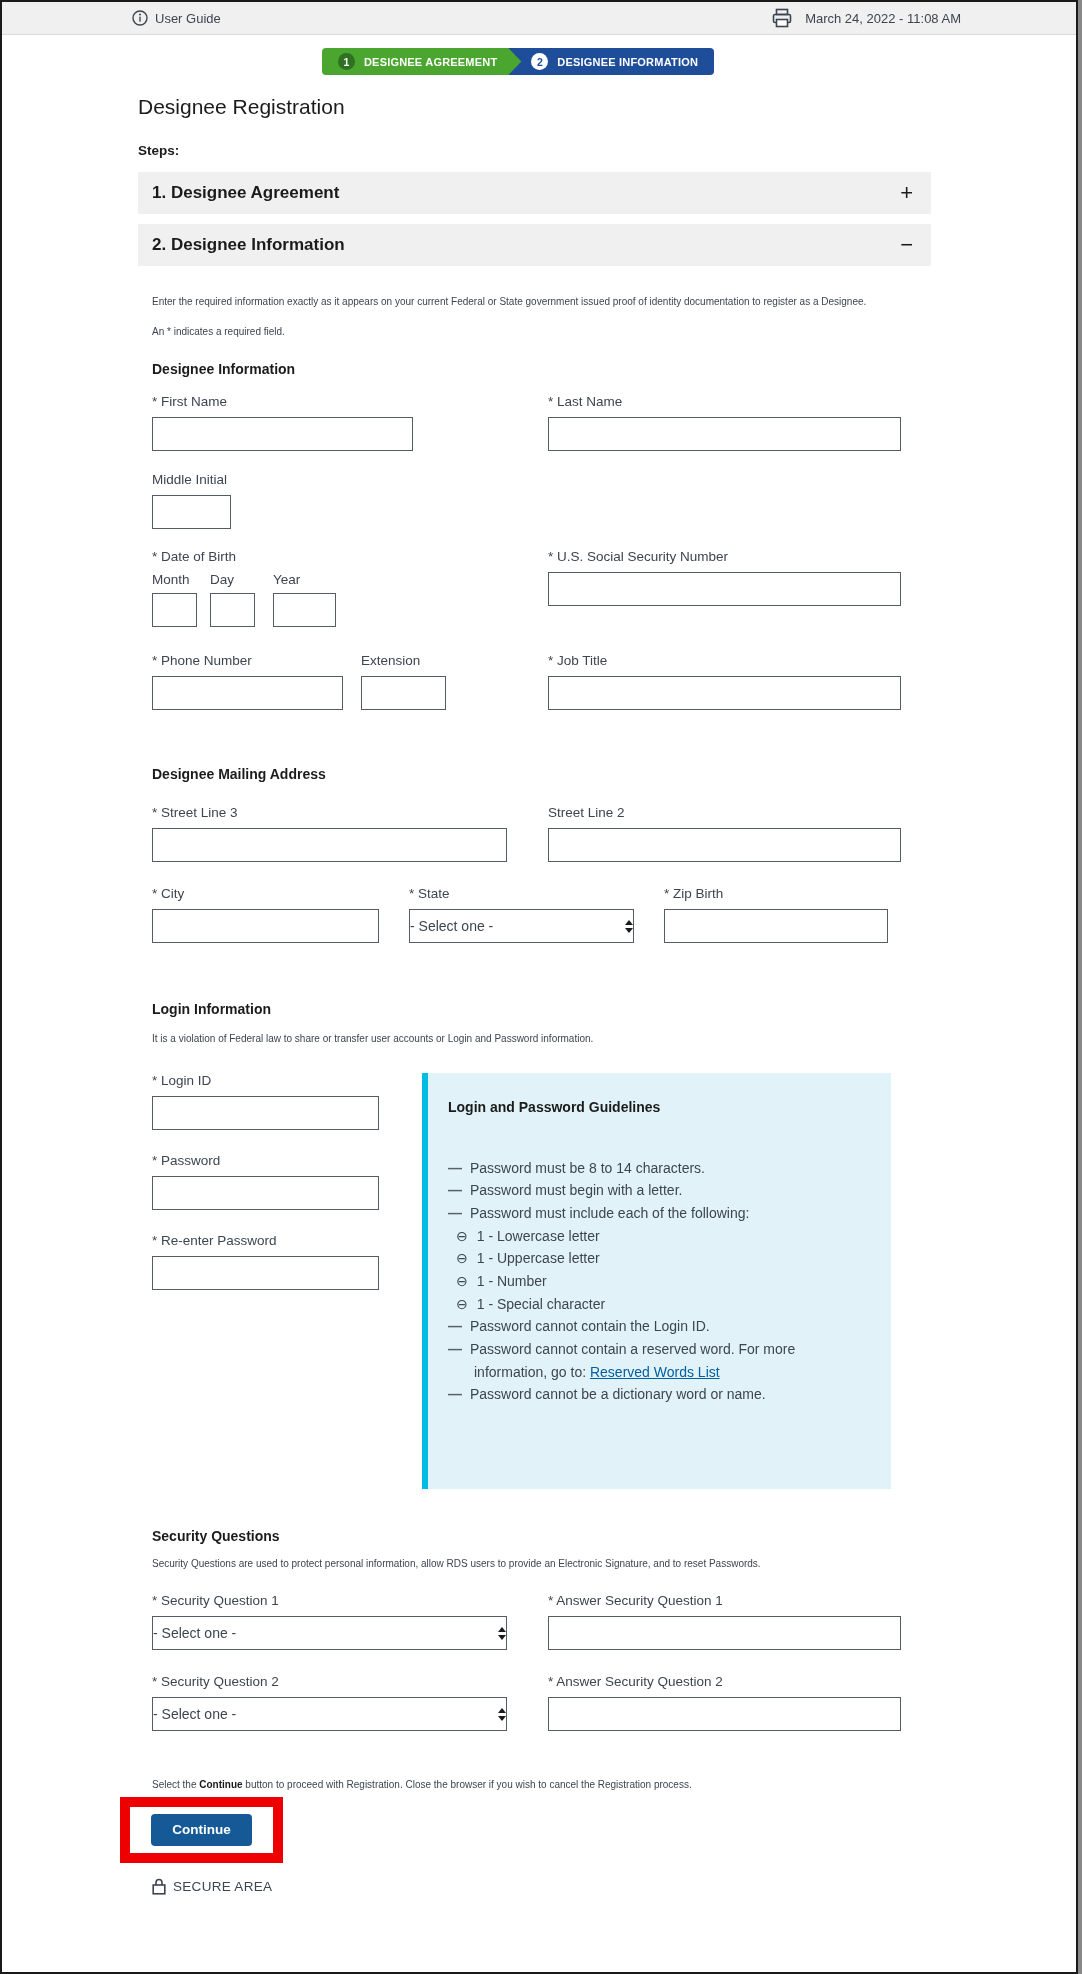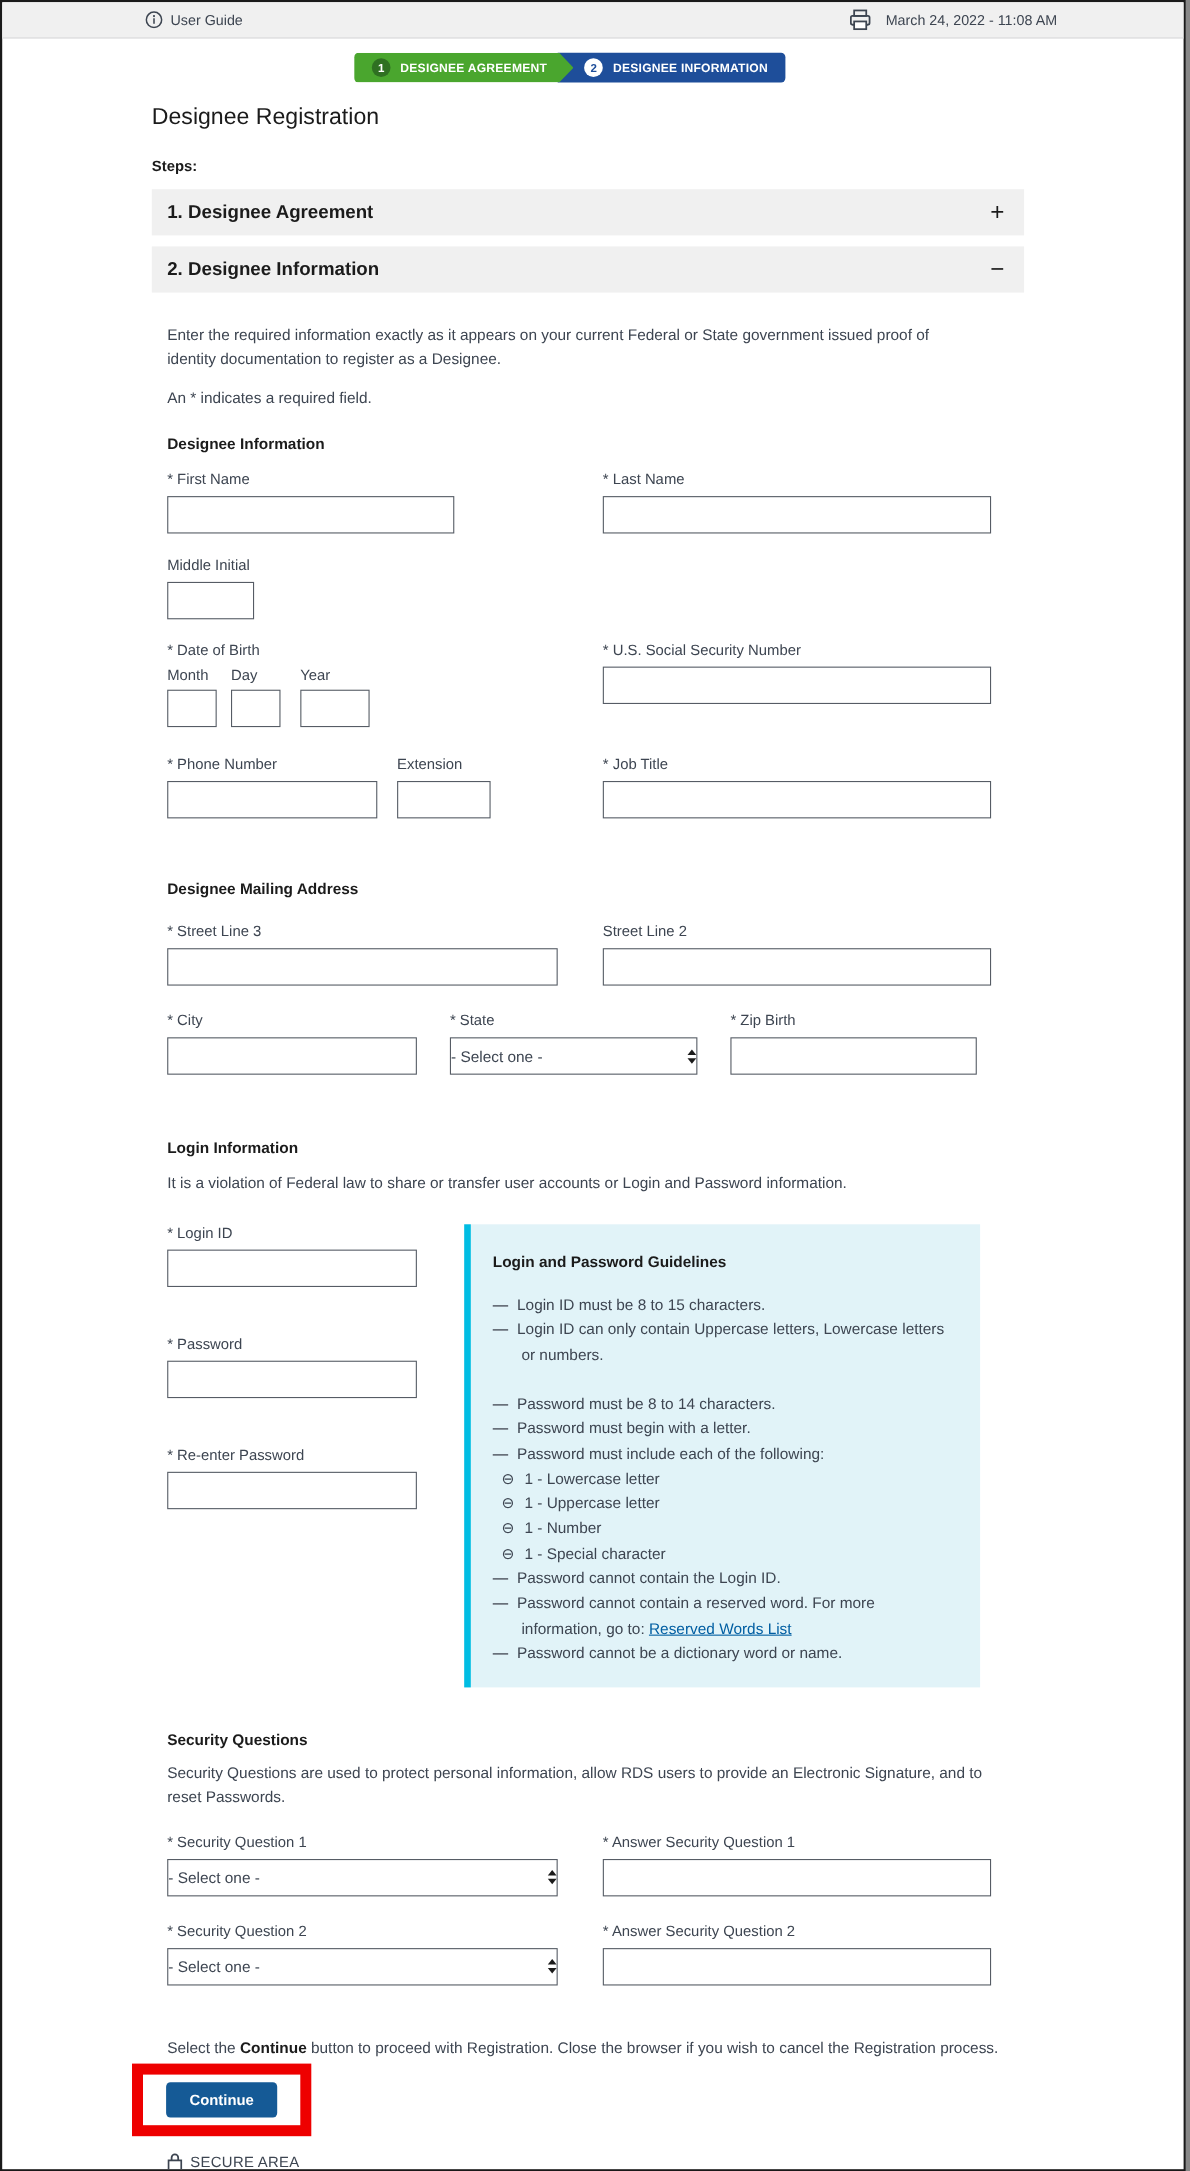--- a/index.html
+++ b/index.html
@@ -44,21 +44,21 @@
   .acc {
     margin-top:14px; height:42px; background:#f0f0f0;
     display:flex; align-items:center; justify-content:space-between;
     padding:0 18px 0 14px; cursor:pointer;
   }
   .acc + .acc { margin-top:10px; }
   .acc-label { font-size:17px; font-weight:bold; color:#1b1b1b; }
   .acc-toggle { font-size:22px; font-weight:300; color:#1b1b1b; line-height:1; }
 
   .panel { margin-left:14px; }
-  .body-text { font-size:14px; color:#3d4551; line-height:1.55; }
+  .body-text { font-size:10px; color:#3d4551; line-height:1.55; }
   .intro1 { margin-top:28px; max-width:732px; }
   .intro2 { margin-top:14px; }
   .section-heading { margin-top:22px; font-size:14px; font-weight:bold; color:#1b1b1b; }
 
   .field-label { font-size:13.5px; color:#3d4551; display:block; margin-bottom:8px; }
   .tb { height:34px; border:1px solid #565c65; background:#fff; border-radius:0; width:100%;
         font-size:14px; padding:0 8px; color:#1b1b1b; }
 
   .grid2 { display:grid; grid-template-columns:355px 353px; column-gap:41px; }
   .grid3 { display:grid; grid-template-columns:227px 225px 224px; column-gap:30px; }
@@ -87,21 +87,21 @@
   .sel-arrows { display:flex; flex-direction:column; gap:3px; }
   .sel-arrows i { display:block; width:0; height:0; border-left:4.5px solid transparent; border-right:4.5px solid transparent; }
   .arr-up { border-bottom:5px solid #1b1b1b; }
   .arr-down { border-top:5px solid #1b1b1b; }
 
   .login-heading { margin-top:58px; }
   .violation { margin-top:14px; }
 
   .login-flex { margin-top:26px; display:flex; }
   .login-fields { width:227px; flex:0 0 auto; }
-  .login-group { margin-bottom:44px; }
+  .login-group { margin-bottom:23px; }
 
   .guidelines {
     margin-left:43px; width:469px; background:#e1f3f8; border-left:6px solid #00bde3;
     padding:26px 20px 20px 20px; align-self:flex-start; min-height:416px;
   }
   .g-heading { font-size:14px; font-weight:bold; color:#1b1b1b; margin-bottom:20px; }
   .g-list { list-style:none; }
   .g-item { font-size:14px; color:#3d4551; line-height:1.62; padding-left:26px; text-indent:-26px; }
   .g-item .dash { color:#5b616b; margin-right:9px; font-weight:bold; letter-spacing:-1px; }
   .g-gap { height:22px; }
@@ -294,24 +294,20 @@
             <input class="tb" type="password" style="">
           </div>
           <div class="login-group">
             <label class="field-label">* Re-enter Password</label>
             <input class="tb" type="password" style="">
           </div>
         </div>
 
         <div class="guidelines">
           <div class="g-heading">Login and Password Guidelines</div>
-          <ul class="g-list">
-            <li class="g-item"><span class="dash">—</span><span>Login ID must be 8 to 15 characters.</span></li>
-            <li class="g-item"><span class="dash">—</span><span>Login ID can only contain Uppercase letters, Lowercase letters or numbers.</span></li>
-          </ul>
           <div class="g-gap"></div>
           <ul class="g-list">
             <li class="g-item"><span class="dash">—</span><span>Password must be 8 to 14 characters.</span></li>
             <li class="g-item"><span class="dash">—</span><span>Password must begin with a letter.</span></li>
             <li class="g-item"><span class="dash">—</span><span>Password must include each of the following:</span></li>
             <li class="g-sub"><span class="cminus">⊖</span><span>1 - Lowercase letter</span></li>
             <li class="g-sub"><span class="cminus">⊖</span><span>1 - Uppercase letter</span></li>
             <li class="g-sub"><span class="cminus">⊖</span><span>1 - Number</span></li>
             <li class="g-sub"><span class="cminus">⊖</span><span>1 - Special character</span></li>
             <li class="g-item"><span class="dash">—</span><span>Password cannot contain the Login ID.</span></li>

